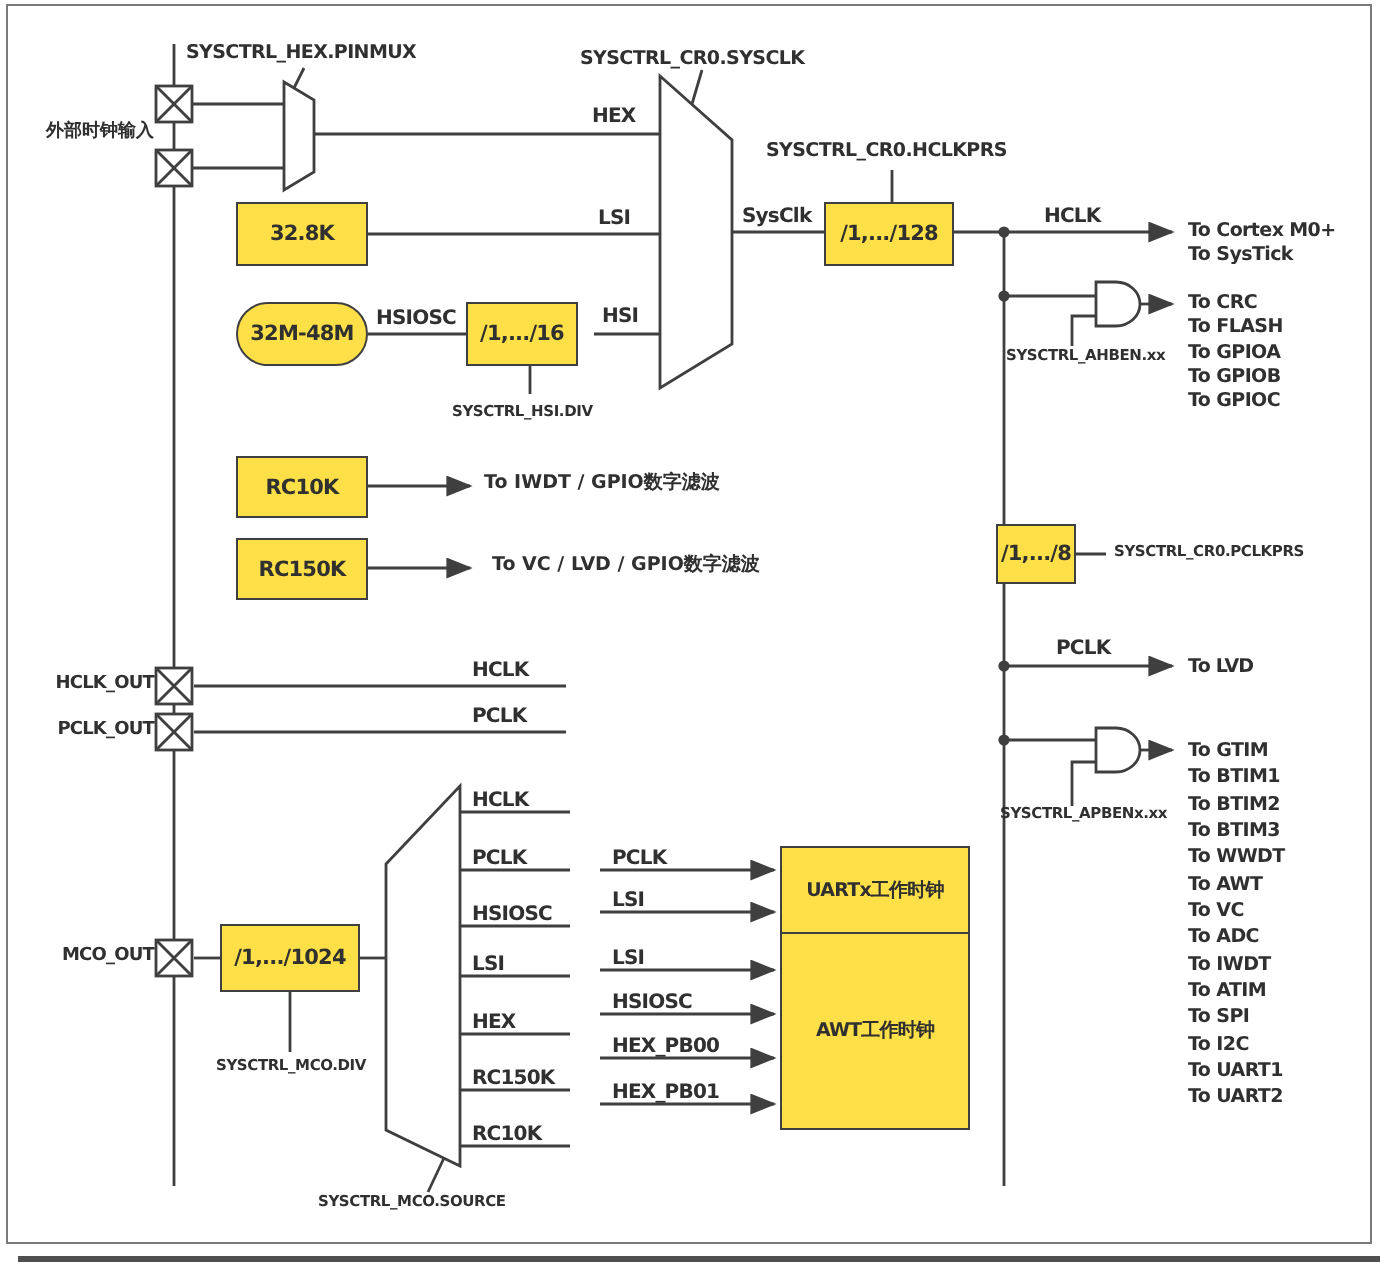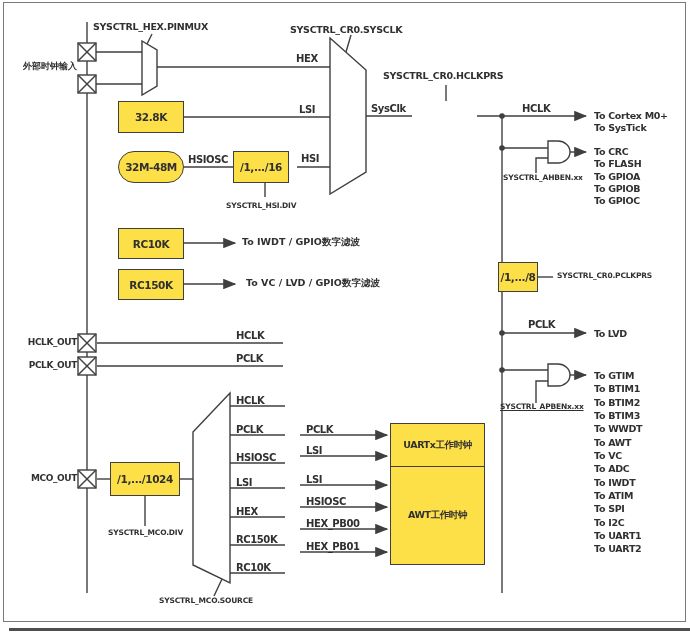--- a/index.html
+++ b/index.html
@@ -139,38 +139,39 @@
       <circle cx="502" cy="116" r="2.8"></circle>
       <circle cx="502" cy="148" r="2.8"></circle>
       <circle cx="502" cy="333" r="2.8"></circle>
       <circle cx="502" cy="370" r="2.8"></circle>
     </g>
   </svg>
 
   <div class="box" style="left:118px;top:101px;width:66px;height:32px;">32.8K</div>
   <div class="box" style="left:118px;top:151px;width:66px;height:32px;border-radius:16px;">32M-48M</div>
   <div class="box" style="left:233px;top:151px;width:56px;height:32px;">/1,.../16</div>
+  <div class="box" style="left:412px;top:101px;width:65px;height:32px;">/1,.../128</div>
   <div class="box" style="left:118px;top:228px;width:66px;height:31px;">RC10K</div>
   <div class="box" style="left:118px;top:269px;width:66px;height:31px;">RC150K</div>
   <div class="box" style="left:470px;top:262px;width:40px;height:30px;margin-left:28px;">/1,.../8</div>
   <div class="box" style="left:110px;top:462px;width:70px;height:34px;">/1,.../1024</div>
   <div class="box" style="left:390px;top:466px;width:95px;height:99px;">
     <span class="cjk-box">AWT工作时钟</span>
   </div>
   <div class="box" style="left:390px;top:423px;width:95px;height:44px;">
     <span class="cjk-box">UARTx工作时钟</span>
   </div>
 
   <span class="lbl reg-lg" style="left:93px;top:22px;">SYSCTRL_HEX.PINMUX</span>
   <span class="lbl reg-lg" style="left:290px;top:25px;">SYSCTRL_CR0.SYSCLK</span>
   <span class="lbl reg-lg" style="left:383px;top:71px;">SYSCTRL_CR0.HCLKPRS</span>
   <span class="lbl reg" style="left:226px;top:202px;">SYSCTRL_HSI.DIV</span>
   <span class="lbl reg" style="left:503px;top:174px;">SYSCTRL_AHBEN.xx</span>
   <span class="lbl reg" style="left:557px;top:272px;">SYSCTRL_CR0.PCLKPRS</span>
-  <span class="lbl reg" style="left:500px;top:403px;text-decoration:underline;">SYSCTRL_APBENx.xx</span>
+  <span class="lbl reg" style="left:500px;top:403px;">SYSCTRL_APBENx.xx</span>
   <span class="lbl reg" style="left:108px;top:529px;">SYSCTRL_MCO.DIV</span>
   <span class="lbl reg" style="left:159px;top:597px;">SYSCTRL_MCO.SOURCE</span>
 
   <span class="lbl pin cjk" style="left:19px;top:61px;">外部时钟输入</span>
   <span class="lbl pin" style="left:19px;top:337px;">HCLK_OUT</span>
   <span class="lbl pin" style="left:19px;top:360px;">PCLK_OUT</span>
   <span class="lbl pin" style="left:19px;top:473px;">MCO_OUT</span>
 
   <span class="lbl" style="left:296px;top:53px;">HEX</span>
   <span class="lbl" style="left:299px;top:104px;">LSI</span>

